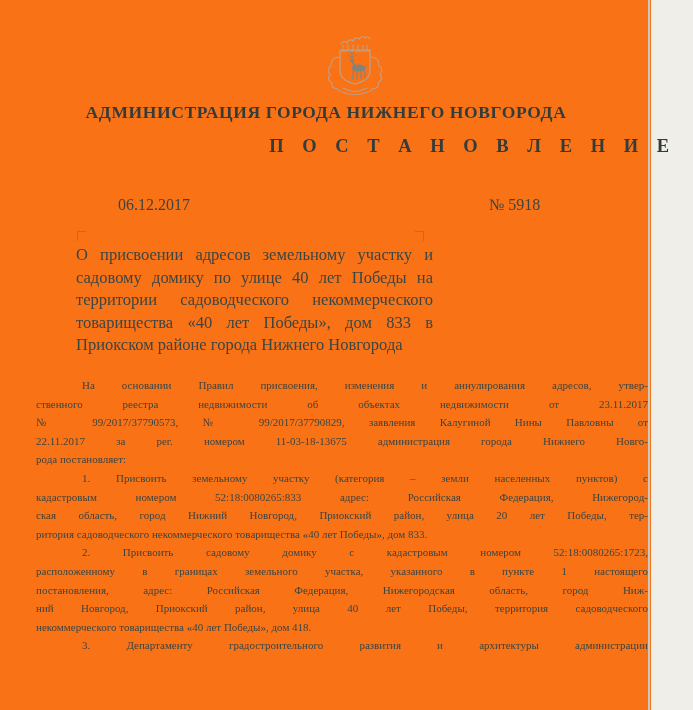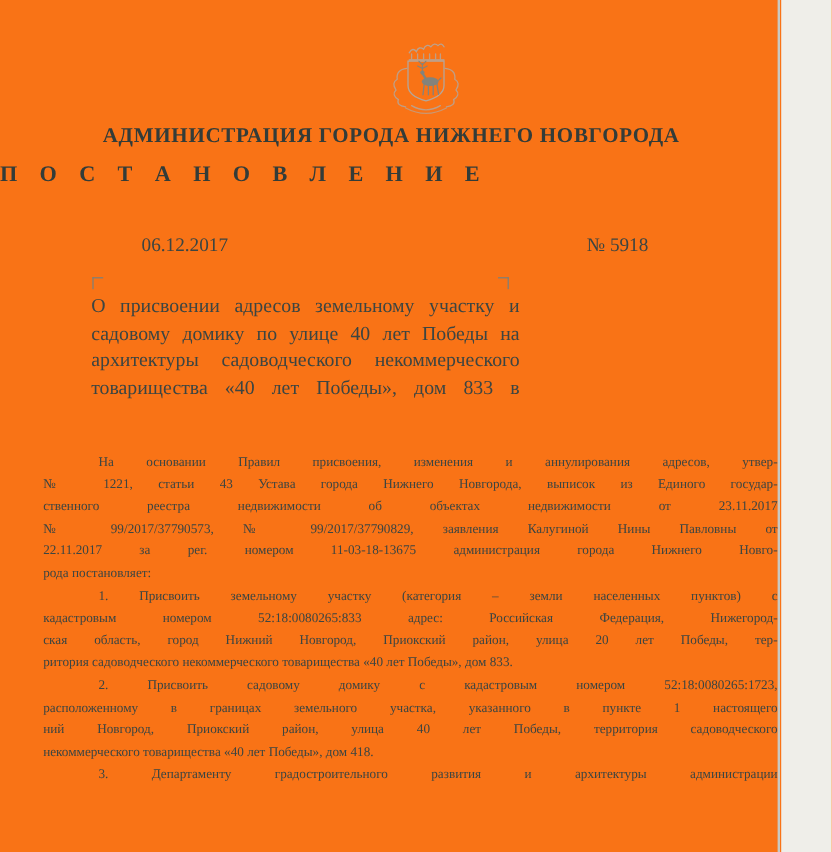--- a/index.html
+++ b/index.html
@@ -12,22 +12,22 @@
   .scan-strip{position:absolute;top:0;left:651px;width:42px;height:710px;background:#efeee9;}
   .scan-line{position:absolute;top:0;left:648px;width:2px;height:710px;background:#c9c9c1;}
 
   .emblem{position:absolute;left:310px;top:33px;width:92px;height:68px;}
 
   .org-name{
     position:absolute;top:102px;left:0;width:652px;text-align:center;
     font-weight:bold;font-size:17.5px;letter-spacing:0.6px;color:#333c39;
   }
   .doc-type{
-    position:absolute;top:136px;left:0;width:652px;text-align:left;
-    font-weight:bold;font-size:18.5px;letter-spacing:7px;color:#333c39;
+    position:absolute;top:136px;left:0;width:652px;text-align:right;
+    font-weight:bold;font-size:18.5px;letter-spacing:7px;color:#333c39;padding-left:24px;
   }
   .meta-date{position:absolute;top:196px;left:118px;font-size:16px;}
   .meta-number{position:absolute;top:196px;left:489px;font-size:16px;}
 
   .corner-left{
     position:absolute;left:77px;top:231px;width:8px;height:9px;
     border-left:1.5px solid #79817d;border-top:1.5px solid #79817d;
   }
   .corner-right{
     position:absolute;left:415px;top:231px;width:8px;height:9px;
@@ -87,39 +87,40 @@
   <div class="meta-date">06.12.2017</div>
 
   <div class="meta-number">№ 5918</div>
 
   <div class="corner-left"></div>
   <div class="corner-right"></div>
 
   <div class="subject">
     <div class="line">О присвоении адресов земельному участку и</div>
     <div class="line">садовому домику по улице 40 лет Победы на</div>
-    <div class="line">архитектуры садоводческого некоммерческого</div>
+    <div class="line">территории садоводческого некоммерческого</div>
     <div class="line">товарищества «40 лет Победы», дом 833 в</div>
+    <div class="line endline">Приокском районе города Нижнего Новгорода</div>
   </div>
 
   <div class="body-text">
 
     <div class="line indent">На основании Правил присвоения, изменения и аннулирования адресов, утвер-</div>
-    <div class="line">№ 1221, статьи 43 Устава города Нижнего Новгорода, выписок из Единого государ-</div>
     <div class="line">ственного реестра недвижимости об объектах недвижимости от 23.11.2017</div>
     <div class="line">№ 99/2017/37790573, № 99/2017/37790829, заявления Калугиной Нины Павловны от</div>
     <div class="line">22.11.2017 за рег. номером 11-03-18-13675 администрация города Нижнего Новго-</div>
     <div class="line endline">рода постановляет:</div>
 
     <div class="line indent">1. Присвоить земельному участку (категория – земли населенных пунктов) с</div>
     <div class="line">кадастровым номером 52:18:0080265:833 адрес: Российская Федерация, Нижегород-</div>
     <div class="line">ская область, город Нижний Новгород, Приокский район, улица 20 лет Победы, тер-</div>
     <div class="line endline">ритория садоводческого некоммерческого товарищества «40 лет Победы», дом 833.</div>
 
     <div class="line indent">2. Присвоить садовому домику с кадастровым номером 52:18:0080265:1723,</div>
     <div class="line">расположенному в границах земельного участка, указанного в пункте 1 настоящего</div>
+    <div class="line">постановления, адрес: Российская Федерация, Нижегородская область, город Ниж-</div>
     <div class="line">ний Новгород, Приокский район, улица 40 лет Победы, территория садоводческого</div>
     <div class="line endline">некоммерческого товарищества «40 лет Победы», дом 418.</div>
 
     <div class="line indent">3. Департаменту градостроительного развития и архитектуры администрации</div>
   </div>
 
 </div>
 
 </body></html>

